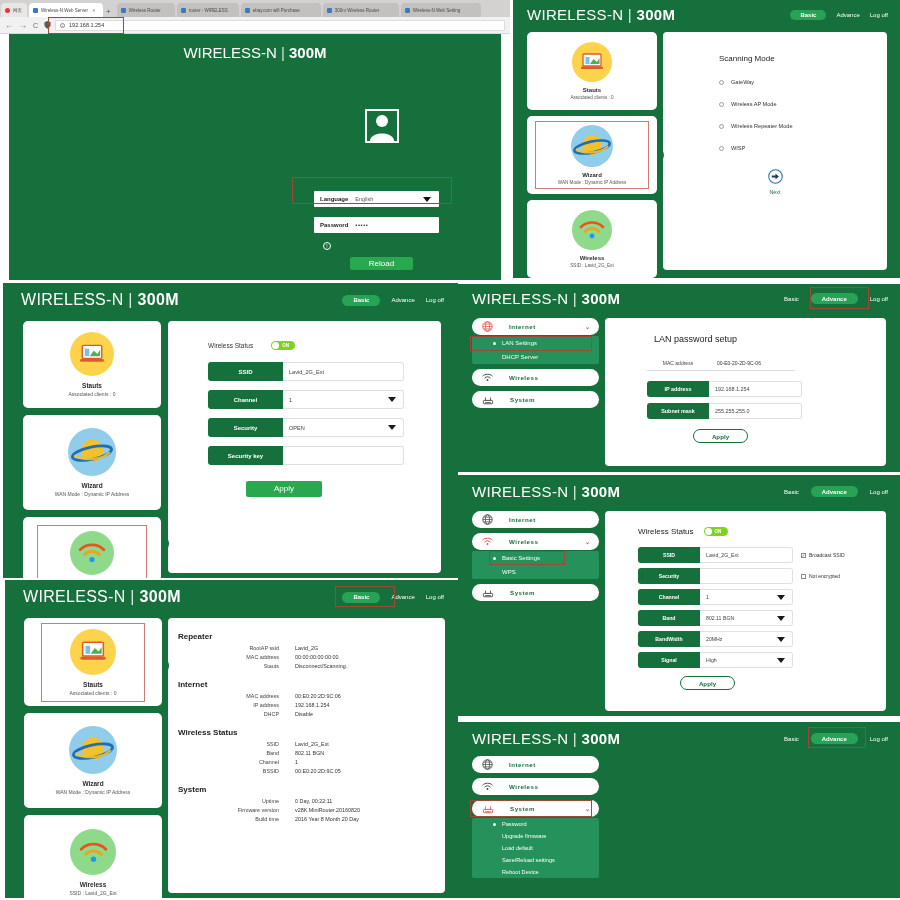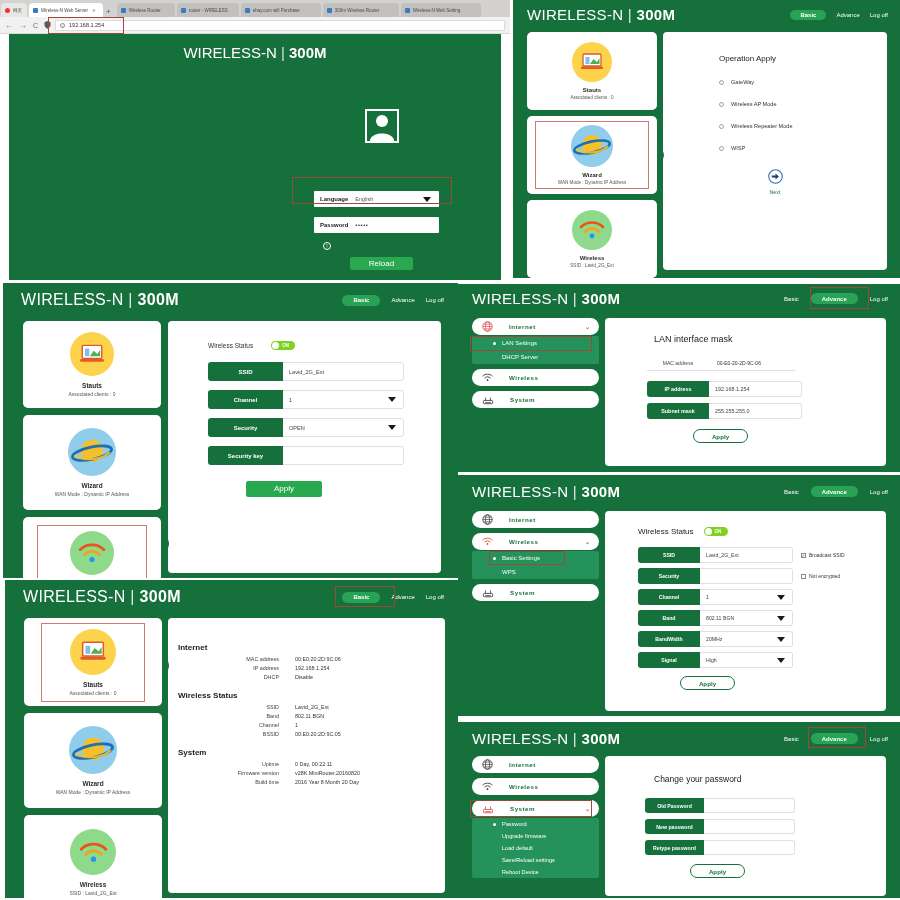--- a/index.html
+++ b/index.html
@@ -217,21 +217,21 @@
             <path d="M6 11.5 C10 7.5 16 7.5 20 11.5" fill="none" stroke="#f0a21c" stroke-width="2.6" stroke-linecap="round"></path>
             <circle cx="13" cy="16" r="2.4" fill="#2196f3"></circle>
           </svg>
         </div>
         <div class="ttl" style="font-size:6px;margin-top:5px;">Wireless</div>
         <div class="sub" style="font-size:4.6px;margin-top:2px;">SSID : Lavid_2G_Ext</div>
       </div>
     </div>
 
     <div class="card" style="position:absolute;left:150px;top:32px;width:224px;height:238px;">
-      <div style="font-size:8px;color:#222;margin:22px 0 0 56px;">Operation Apply</div>
+      <div style="font-size:8px;color:#222;margin:22px 0 0 56px;">Scanning Mode</div>
       <div style="margin:16px 0 0 56px;display:flex;flex-direction:column;gap:16px;">
         <div style="display:flex;align-items:center;gap:7px;">
           <span class="radio"></span>
           <span style="font-size:5.6px;color:#333;">GateWay</span>
         </div>
         <div style="display:flex;align-items:center;gap:7px;">
           <span class="radio"></span>
           <span style="font-size:5.6px;color:#333;">Wireless AP Mode</span>
         </div>
         <div style="display:flex;align-items:center;gap:7px;">
@@ -389,21 +389,21 @@
           <rect x="1.5" y="6.5" width="11" height="4" rx="1" fill="none" stroke="#444" stroke-width="1.1"></rect>
           <path d="M4 6.5 V3 M10 6.5 V3" stroke="#444" stroke-width="1"></path>
           <path d="M3.5 9 h7" stroke="#444" stroke-width=".9"></path>
         </svg>
         <span style="margin-left:16px;letter-spacing:.5px;">System</span>
       </div>
       <div class="redbox" style="left:-2px;top:18px;width:122px;height:15px;"></div>
     </div>
 
     <div class="card" style="position:absolute;left:147px;top:34px;width:281px;height:148px;">
-      <div style="font-size:9px;color:#222;margin:16px 0 0 49px;">LAN interface mask</div>
+      <div style="font-size:9px;color:#222;margin:16px 0 0 49px;">LAN password setup</div>
 
       <div style="margin:16px 0 0 42px;width:148px;border-bottom:1px solid #ddd;padding-bottom:4px;display:flex;">
         <span style="font-size:5px;color:#444;width:62px;text-align:center;">MAC address</span>
         <span style="font-size:5px;color:#333;margin-left:8px;">00-E0-20-2D-9C-06</span>
       </div>
 
       <div style="margin:10px 0 0 42px;width:155px;display:flex;flex-direction:column;gap:6px;">
         <div class="fieldrow" style="height:16px;">
           <div class="flabel" style="width:62px;font-size:5.4px;font-weight:bold;">IP address</div>
           <div class="fval" style="font-size:5.4px;">192.168.1.254</div>
@@ -575,20 +575,35 @@
             <path d="M6 11.5 C10 7.5 16 7.5 20 11.5" fill="none" stroke="#f0a21c" stroke-width="2.6" stroke-linecap="round"></path>
             <circle cx="13" cy="16" r="2.4" fill="#2196f3"></circle>
           </svg>
         </div>
         <div class="ttl" style="font-size:6.5px;margin-top:6px;">Wireless</div>
         <div class="sub" style="font-size:5px;margin-top:2px;">SSID : Lavid_2G_Ext</div>
       </div>
     </div>
 
     <div class="card" style="position:absolute;left:163px;top:38px;width:277px;height:275px;padding:14px 0 0 6px;">
+      <div class="statsec">
+        <h4 style="font-size:8px;margin-left:4px;">Repeater</h4>
+        <div class="statrow" style="margin-top:4px;">
+          <span class="k" style="width:105px;font-size:5.4px;">RootAP ssid</span>
+          <span class="v" style="margin-left:16px;font-size:5.4px;">Lavid_2G</span>
+        </div>
+        <div class="statrow" style="margin-top:3px;">
+          <span class="k" style="width:105px;font-size:5.4px;">MAC address</span>
+          <span class="v" style="margin-left:16px;font-size:5.4px;">00:00:00:00:00:00</span>
+        </div>
+        <div class="statrow" style="margin-top:3px;">
+          <span class="k" style="width:105px;font-size:5.4px;">Stauts</span>
+          <span class="v" style="margin-left:16px;font-size:5.4px;">Disconnect/Scanning..</span>
+        </div>
+      </div>
 
       <div class="statsec" style="margin-top:11px;">
         <h4 style="font-size:8px;margin-left:4px;">Internet</h4>
         <div class="statrow" style="margin-top:4px;">
           <span class="k" style="width:105px;font-size:5.4px;">MAC address</span>
           <span class="v" style="margin-left:16px;font-size:5.4px;">00:E0:20:2D:9C:06</span>
         </div>
         <div class="statrow" style="margin-top:3px;">
           <span class="k" style="width:105px;font-size:5.4px;">IP address</span>
           <span class="v" style="margin-left:16px;font-size:5.4px;">192.168.1.254</span>
@@ -692,33 +707,15 @@
         <div class="si" style="height:12px;padding-left:30px;font-size:5.6px;">
           <span>Save/Reload settings</span>
         </div>
         <div class="si" style="height:12px;padding-left:30px;font-size:5.6px;">
           <span>Reboot Device</span>
         </div>
       </div>
       <div class="redbox" style="left:-2px;top:44px;width:122px;height:17px;"></div>
     </div>
 
-    <div class="card" style="position:absolute;left:147px;top:34px;width:281px;height:140px;">
-      <div style="font-size:8.5px;color:#222;margin:18px 0 0 49px;">Change your password</div>
-      <div style="margin:14px 0 0 40px;width:150px;display:flex;flex-direction:column;gap:6px;">
-        <div class="fieldrow" style="height:15px;">
-          <div class="flabel" style="width:59px;font-size:5.2px;font-weight:bold;">Old Password</div>
-          <div class="fval" style="font-size:5.2px;"></div>
-        </div>
-        <div class="fieldrow" style="height:15px;">
-          <div class="flabel" style="width:59px;font-size:5.2px;font-weight:bold;">New password</div>
-          <div class="fval" style="font-size:5.2px;"></div>
-        </div>
-        <div class="fieldrow" style="height:15px;">
-          <div class="flabel" style="width:59px;font-size:5.2px;font-weight:bold;">Retype password</div>
-          <div class="fval" style="font-size:5.2px;"></div>
-        </div>
-      </div>
-      <div class="btn-outline" style="margin:9px 0 0 85px;width:55px;height:14px;line-height:13px;font-size:6.2px;font-weight:bold;">Apply</div>
-    </div>
   </div>
 
 </div>
 
 </body></html>

